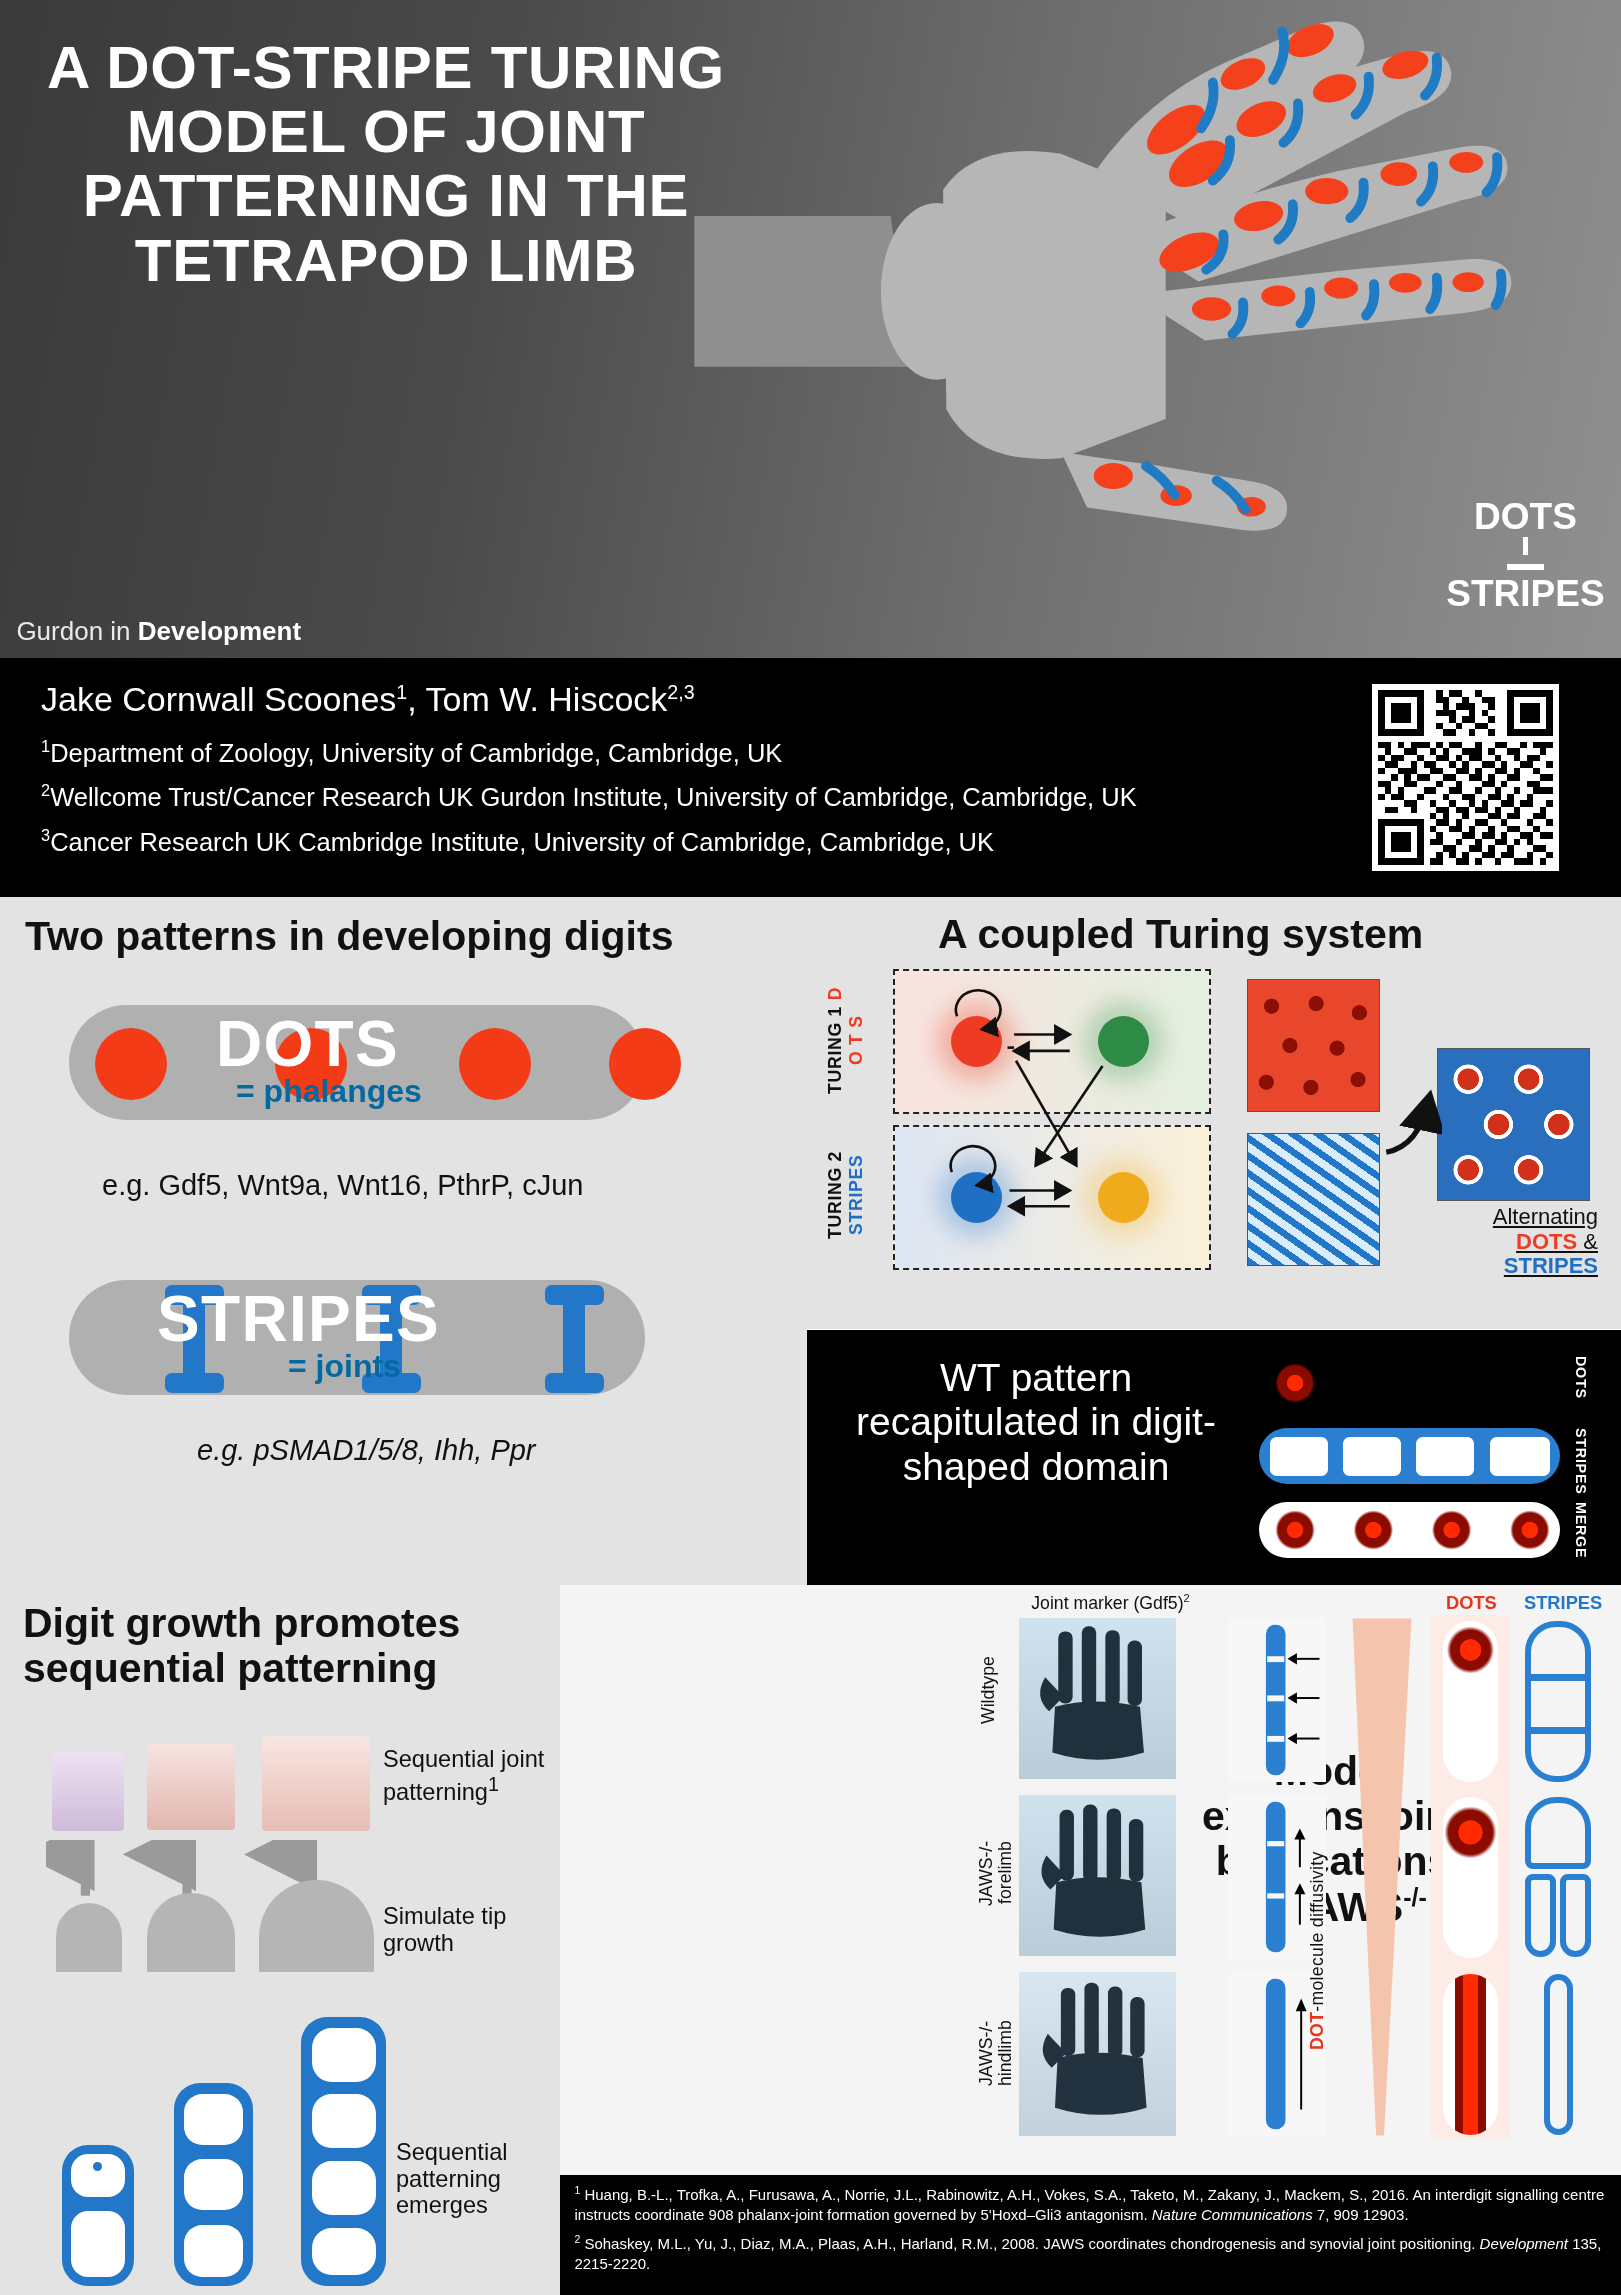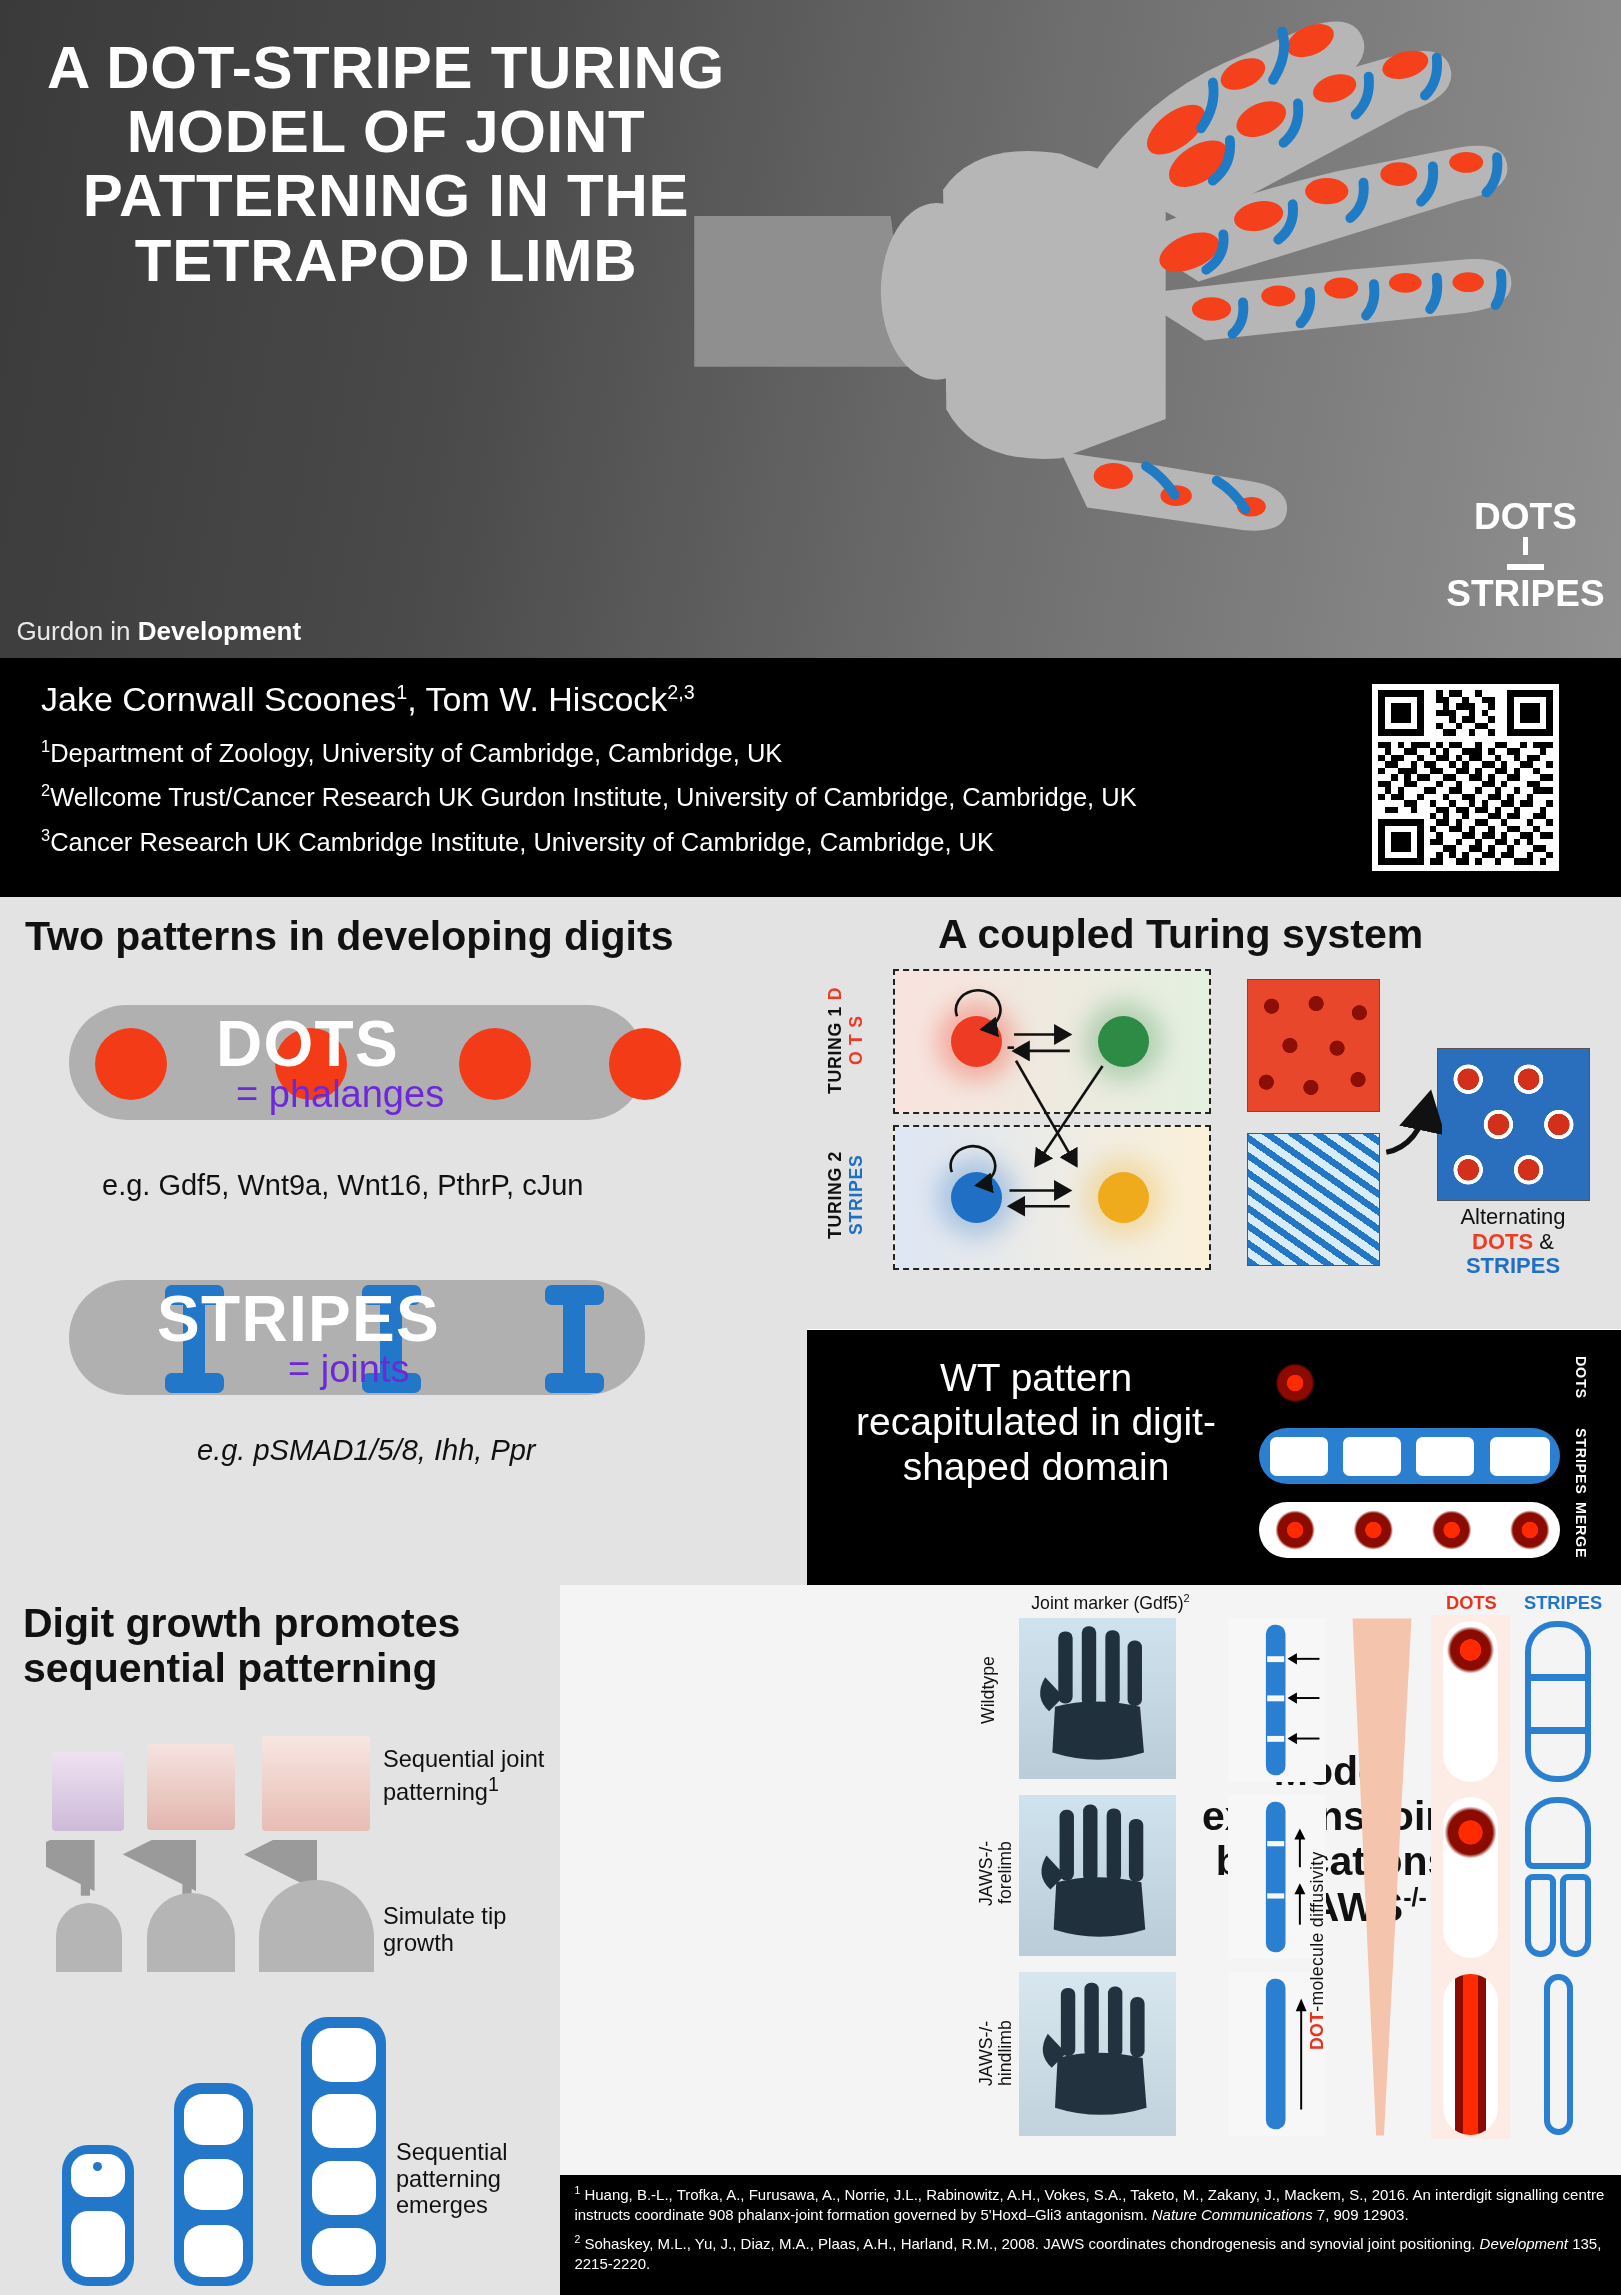--- a/index.html
+++ b/index.html
@@ -67,21 +67,21 @@
 
   .word-dots{
     position:absolute;left:216px;top:110px;color:#fff;font-weight:bold;font-size:64px;
     letter-spacing:1.3px;
   }
   .word-stripes{
     position:absolute;left:157px;top:385px;color:#fff;font-weight:bold;font-size:64px;
     letter-spacing:1.3px;
   }
   .sub-eq{
-    position:absolute;color:#6d28d9;font-weight:normal;font-size:38px;
+    position:absolute;color:#0369a1;font-weight:bold;font-size:32px;
   }
   .sub-dots{left:236px;top:176px;}
   .sub-stripes{left:288px;top:451px;}
 
   .red-dot{position:absolute;background:#f43b18;border-radius:50%;}
   .blue-stripe{position:absolute;background:#2277c8;border-radius:7.9px;}
   .blue-cap{position:absolute;background:#2277c8;border-radius:6.6px;}
 
   .legend-text{position:absolute;font-size:29px;color:#111;}
   .legend-dots{left:102px;top:272px;}
@@ -102,21 +102,21 @@
   .node-blue{background:#1f6fc4;box-shadow:0 0 22px 14.4px rgba(31,111,196,.28);}
   .node-yellow{background:#f0ab1d;box-shadow:0 0 22px 14.4px rgba(240,171,29,.28);}
   .turing-lab{
     position:absolute;writing-mode:vertical-rl;transform:rotate(180deg);
     font-size:17.7px;font-weight:bold;color:#111;text-align:center;letter-spacing:0.7px;
   }
   .lab-dots{color:#ee3b24;}
   .lab-stripes{color:#1f6fc4;}
   .sim-img{position:absolute;border:1.3px solid #555;}
   .alt-caption{
-    position:absolute;font-size:22px;text-align:center;color:#111;line-height:1.12;
+    position:absolute;font-size:22px;text-align:right;color:#111;line-height:1.12;text-decoration:underline;
   }
   .alt-caption .d{color:#ee3b24;font-weight:bold;}
   .alt-caption .s{color:#1f6fc4;font-weight:bold;}
 
   
   .panel-wt{
     position:absolute;left:807px;top:1330px;width:814px;height:255px;background:#000;
   }
   .wt-text{
     position:absolute;left:39px;top:26px;width:380px;color:#fff;font-size:39px;

